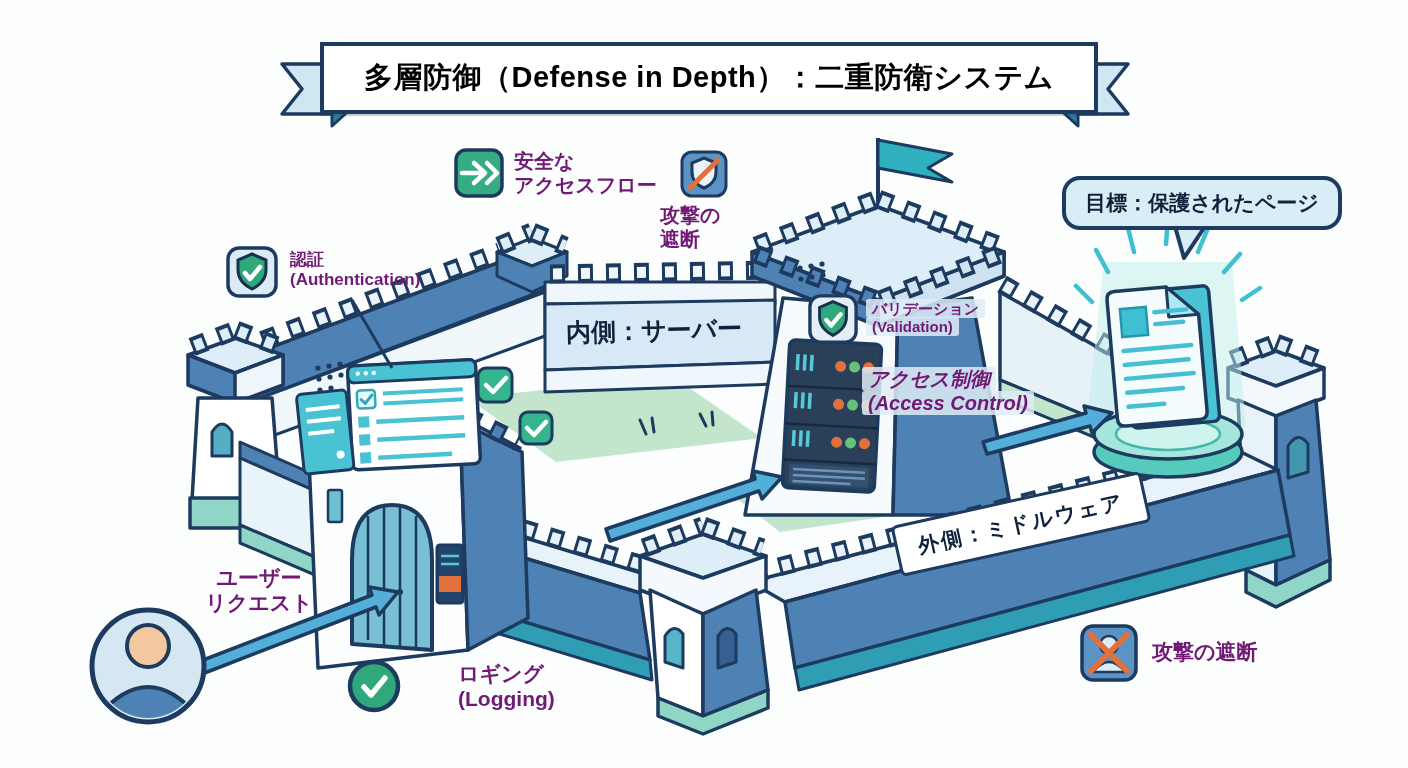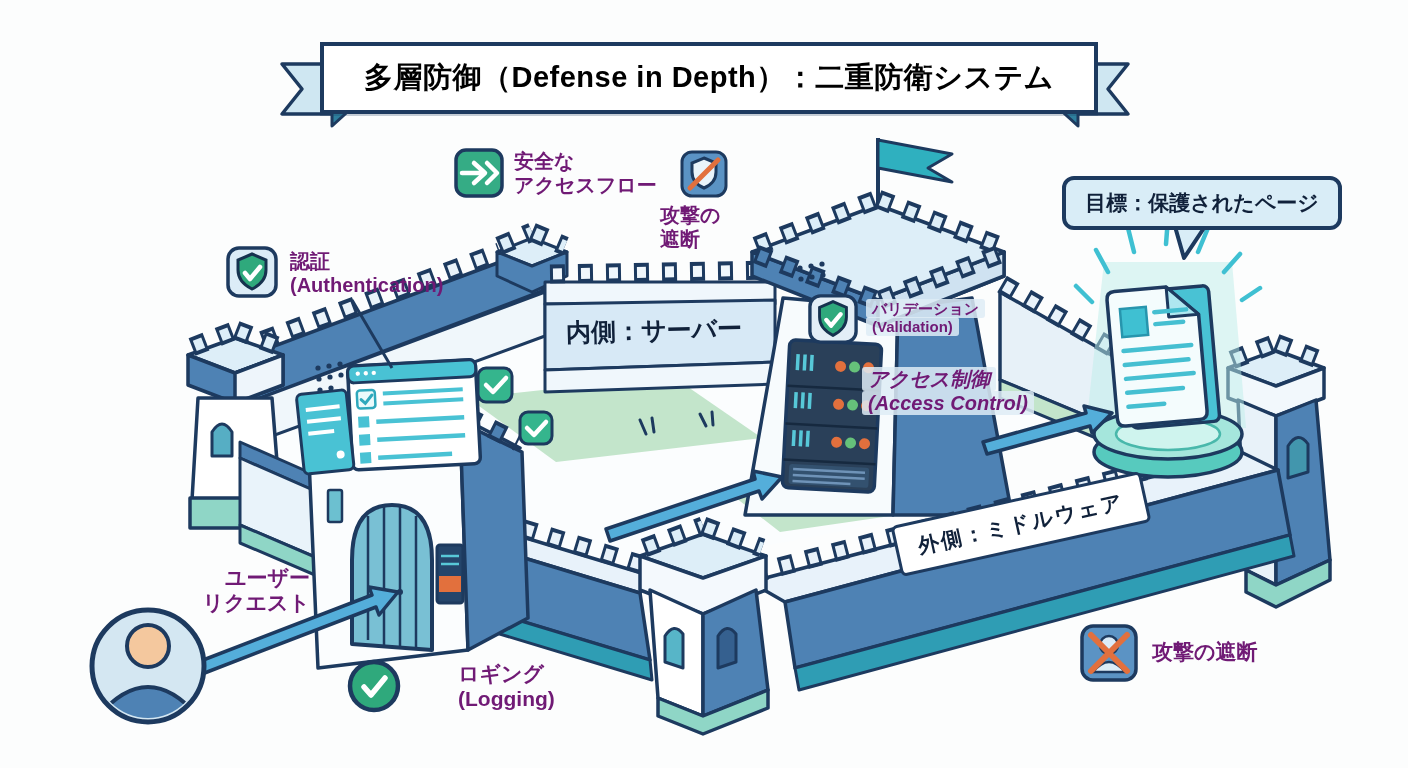--- a/index.html
+++ b/index.html
@@ -20,21 +20,21 @@
     font-size:29px;font-weight:700;color:#000000;letter-spacing:.5px;white-space:nowrap;
   }
   
   .lbl{position:absolute;z-index:20;color:#701a75;font-weight:700;line-height:1.18;}
   .lbl .l2{display:block;}
   .icon{position:absolute;z-index:21;}
   .icon svg{display:block;}
   
   .bubble{
     left:1062px;top:176px;width:272px;height:46px;
-    background:#d9edf7;border:4px solid #1d3a5f;border-radius:12px;
+    background:#d9edf7;border:4px solid #1d3a5f;border-radius:18px;
     display:flex;align-items:center;justify-content:center;z-index:22;
   }
   .bubble span{font-size:21px;font-weight:700;color:#10213a;white-space:nowrap;}
   
   .inner-wall-label{left:566px;top:314px;z-index:20;font-size:25px;font-weight:700;color:#10213a;transform:rotate(-1.5deg);white-space:nowrap;}
   .outer-banner{
     left:893px;top:498px;width:250px;height:46px;
     background:#ffffff;border:3.5px solid #1d3a5f;border-radius:6px;
     transform:rotate(-12.5deg);display:flex;align-items:center;justify-content:center;
     z-index:20;
@@ -335,21 +335,21 @@
   <span class="l2">遮断</span>
 </div>
 
 <div class="icon" style="left:226px;top:246px;">
   <svg width="52" height="52" viewBox="0 0 52 52">
     <rect x="2" y="2" width="48" height="48" rx="11" fill="#dcecf7" stroke="#1d3a5f" stroke-width="3.5"></rect>
     <path d="M26,8 l14,6 v10 c0,9 -6,15 -14,19 c-8,-4 -14,-10 -14,-19 v-10 Z" fill="#2fa97c" stroke="#16324f" stroke-width="3"></path>
     <path d="M19,27 l5,6 10,-12" stroke="#ffffff" stroke-width="4.5" fill="none" stroke-linecap="round" stroke-linejoin="round"></path>
   </svg>
 </div>
-<div class="lbl" style="left:290px;top:250px;font-size:20px;">
+<div class="lbl" style="left:290px;top:250px;font-size:17px;">
   <span>認証</span>
   <span class="l2">(Authentication)</span>
 </div>
 
 <div class="inner-wall-label abs">内側：サーバー</div>
 
 <div class="icon" style="left:808px;top:294px;">
   <svg width="50" height="50" viewBox="0 0 52 52">
     <rect x="2" y="2" width="48" height="48" rx="11" fill="#e3eef7" stroke="#1d3a5f" stroke-width="3.5"></rect>
     <path d="M26,8 l14,6 v10 c0,9 -6,15 -14,19 c-8,-4 -14,-10 -14,-19 v-10 Z" fill="#2fa97c" stroke="#16324f" stroke-width="3"></path>
@@ -367,21 +367,21 @@
 </div>
 
 <div class="abs bubble">
   <span>目標：保護されたページ</span>
 </div>
 
 <div class="abs outer-banner">
   <span>外側：ミドルウェア</span>
 </div>
 
-<div class="lbl" style="left:160px;top:566px;width:150px;text-align:right;font-size:21px;">
+<div class="lbl" style="left:184px;top:566px;width:150px;text-align:center;font-size:21px;">
   <span>ユーザー</span>
   <span class="l2">リクエスト</span>
 </div>
 
 <div class="icon" style="left:346px;top:658px;">
   <svg width="56" height="56" viewBox="0 0 56 56">
     <circle cx="28" cy="28" r="24" fill="#2fa97c" stroke="#1d3a5f" stroke-width="4.5"></circle>
     <path d="M18,29 l7,8 14,-17" stroke="#ffffff" stroke-width="5.5" fill="none" stroke-linecap="round" stroke-linejoin="round"></path>
   </svg>
 </div>

